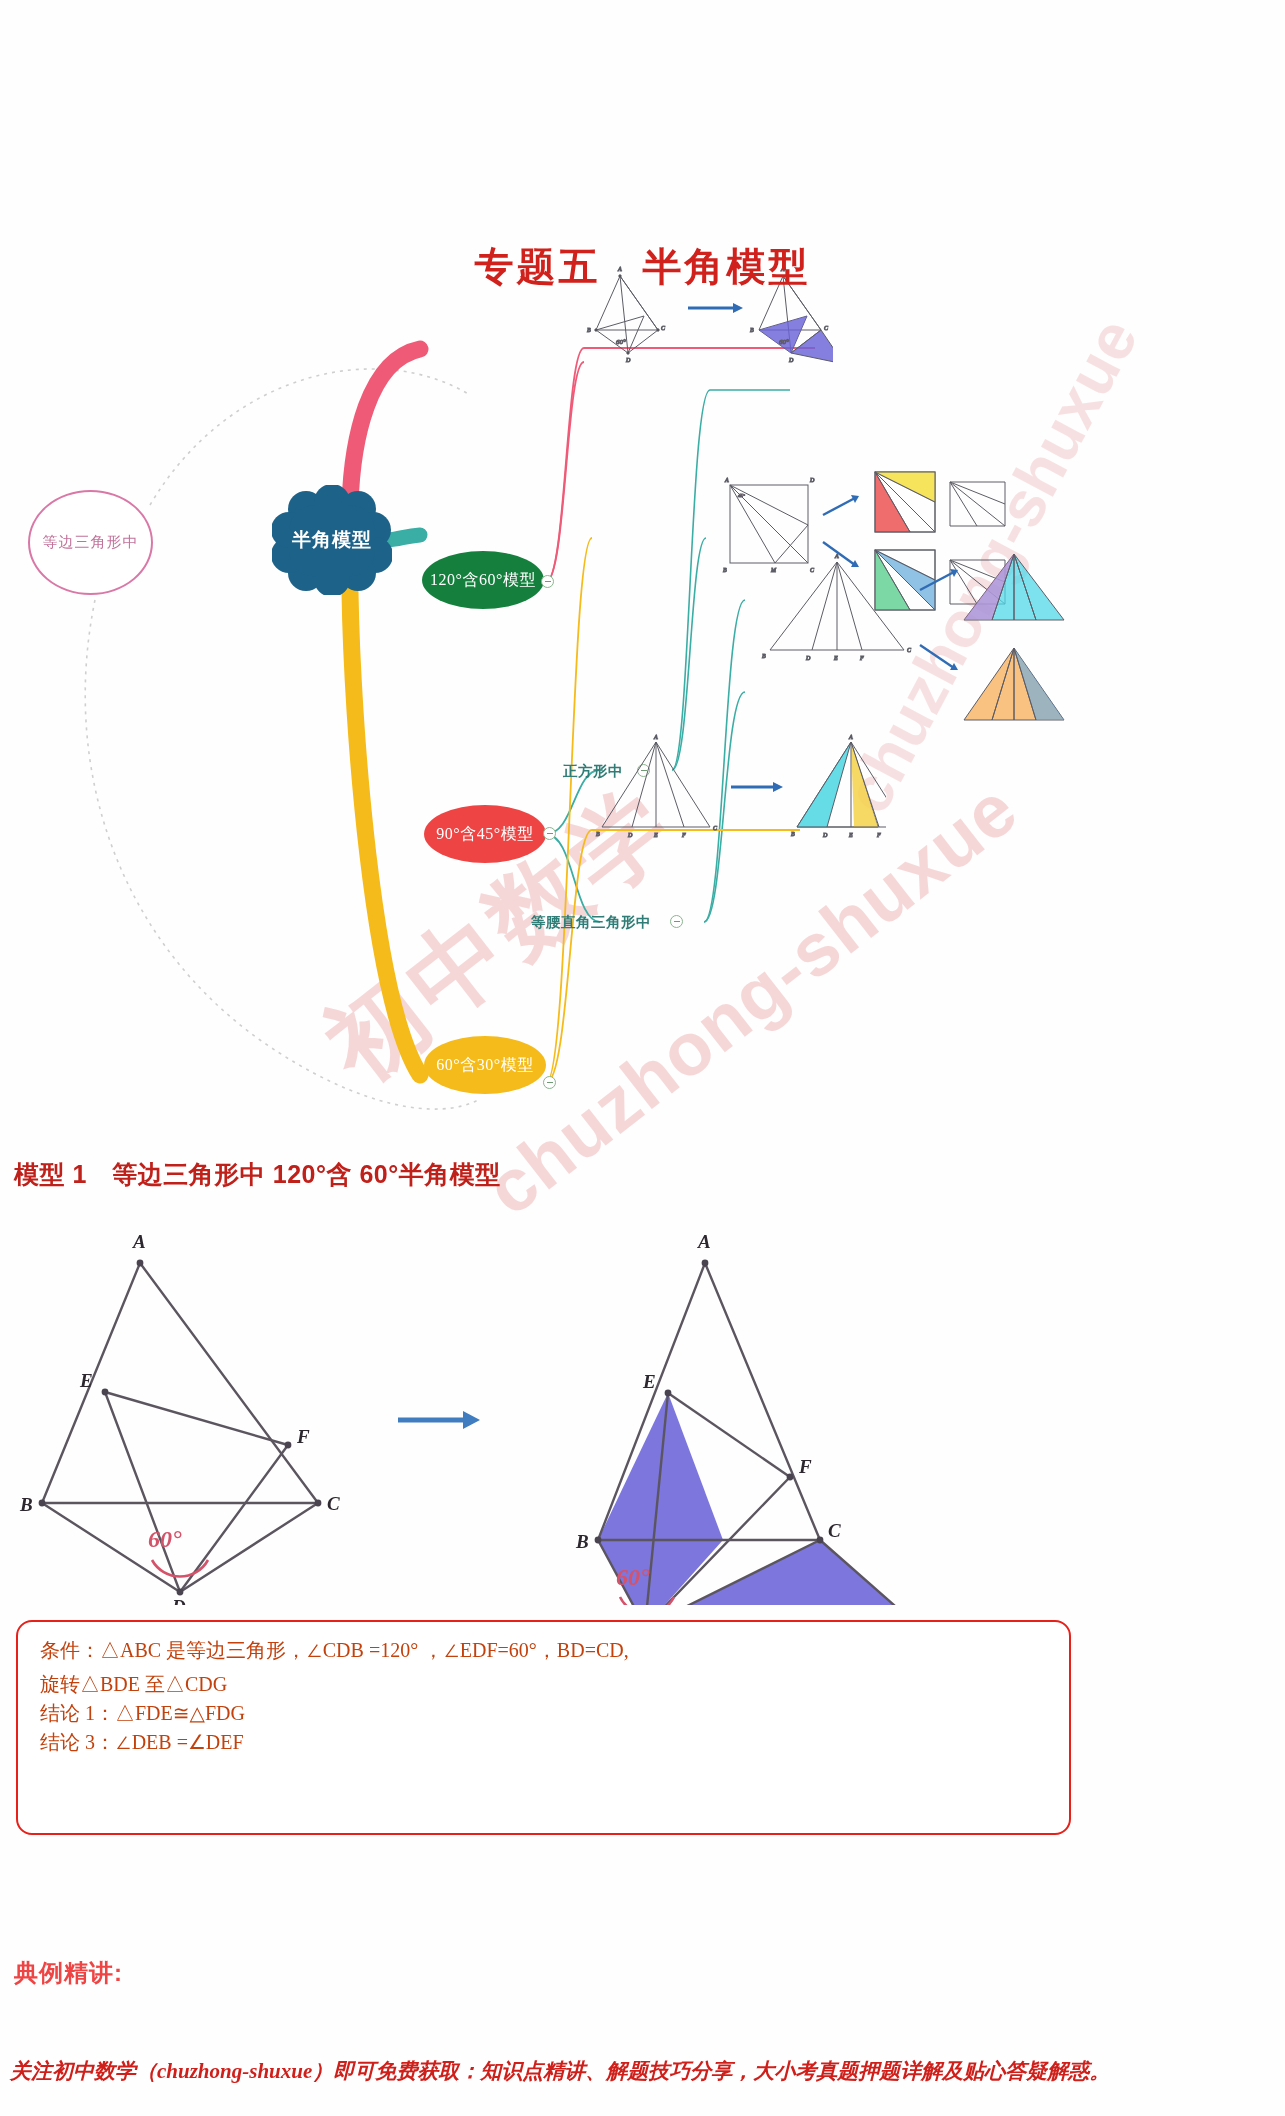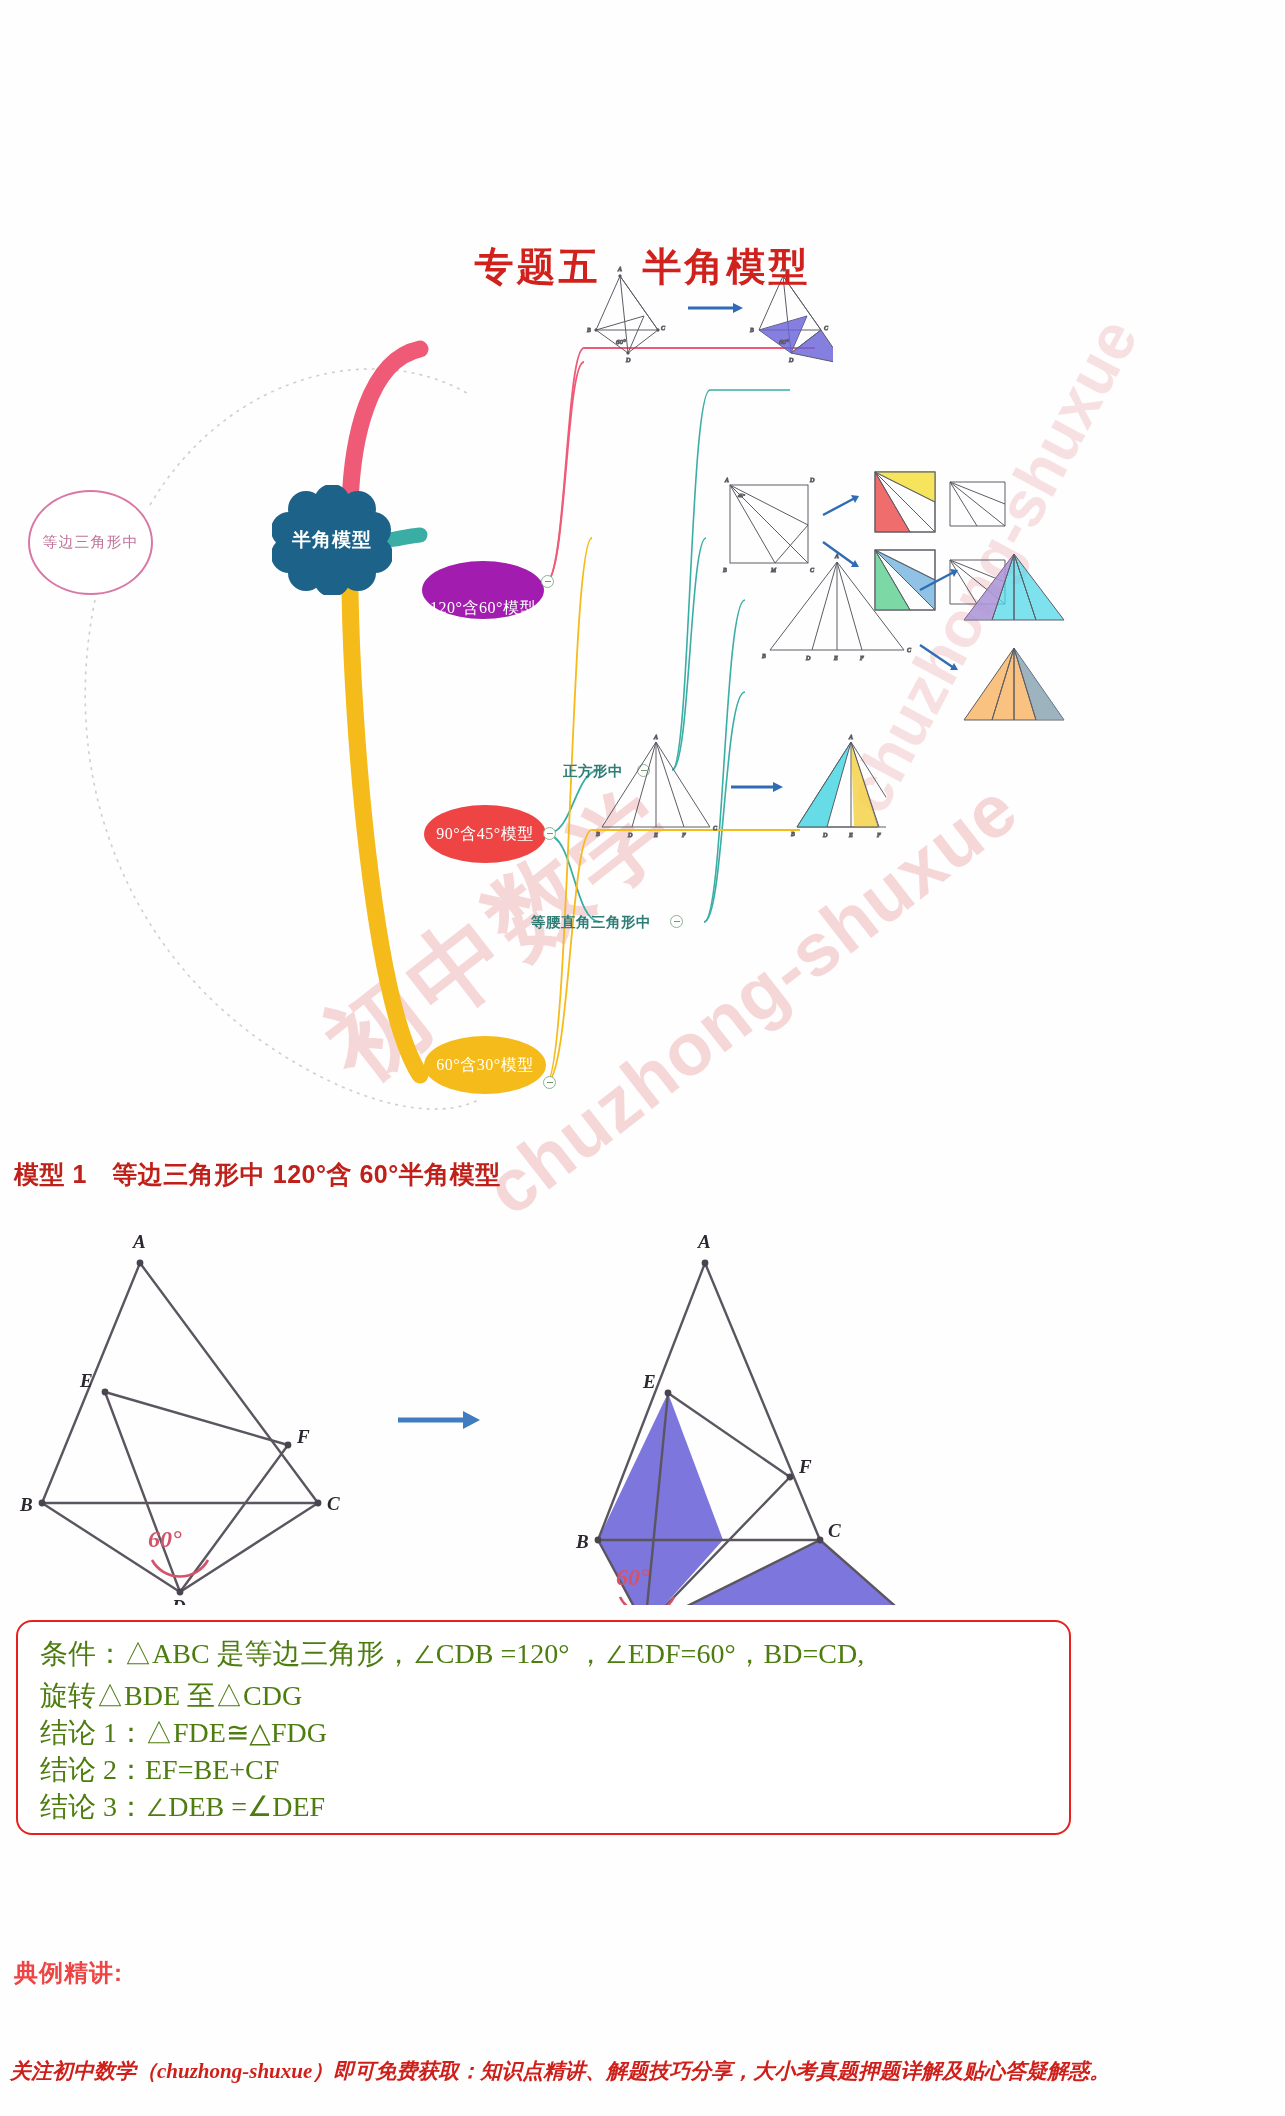--- a/index.html
+++ b/index.html
@@ -120,24 +120,23 @@
   .node-center span { position: relative; z-index: 2; }
 
   .node-oval {
     border-radius: 50%;
     color: #ffffff;
     font-size: 16px;
     font-weight: 500;
     letter-spacing: .5px;
   }
   .node-120 {
-    left: 422px; top: 261px;
+    left: 422px; top: 251px;
     width: 122px; height: 58px;
-    background: #a21caf;
-    align-items: flex-end;
+    background: #15803d;
   }
   .node-90 {
     left: 424px; top: 505px;
     width: 122px; height: 58px;
     background: #ef4444;
   }
   .node-60 {
     left: 424px; top: 736px;
     width: 122px; height: 58px;
     background: #f5bb1b;
@@ -202,22 +201,22 @@
     width: 1055px;
     height: 215px;
     border: 2.4px solid #e8201a;
     border-radius: 16px;
     box-sizing: border-box;
     padding: 18px 22px 0 22px;
     background: #ffffff;
     z-index: 5;
   }
   .cond-line {
-    font-size: 28px;
-    color: #4d7c0f;
+    font-size: 20px;
+    color: #c2410c;
     font-family: "Liberation Serif", serif;
     line-height: 1.0;
     margin-bottom: 14px;
     white-space: nowrap;
   }
   .cond-line.tight { margin-bottom: 9px; }
 
   
   .dianli {
     position: absolute;
@@ -534,20 +533,19 @@
         <text x="799" y="258">F</text>
         <text x="910" y="420">G</text>
       </g>
     </svg>
   </div>
 
   <div class="cond-box">
     <div class="cond-line">条件：△ABC 是等边三角形，∠CDB =120° ，∠EDF=60°，BD=CD,</div>
     <div class="cond-line tight">旋转△BDE 至△CDG</div>
     <div class="cond-line tight">结论 1：△FDE≅△FDG</div>
-    <div class="cond-line tight">结论 2：EF=BE+CF</div>
     <div class="cond-line tight">结论 3：∠DEB =∠DEF</div>
   </div>
 
   <div class="dianli">典例精讲:</div>
   <div class="promo">关注初中数学（chuzhong-shuxue）即可免费获取：知识点精讲、解题技巧分享，大小考真题押题详解及贴心答疑解惑。</div>
 
 </div>
 
 </body></html>

